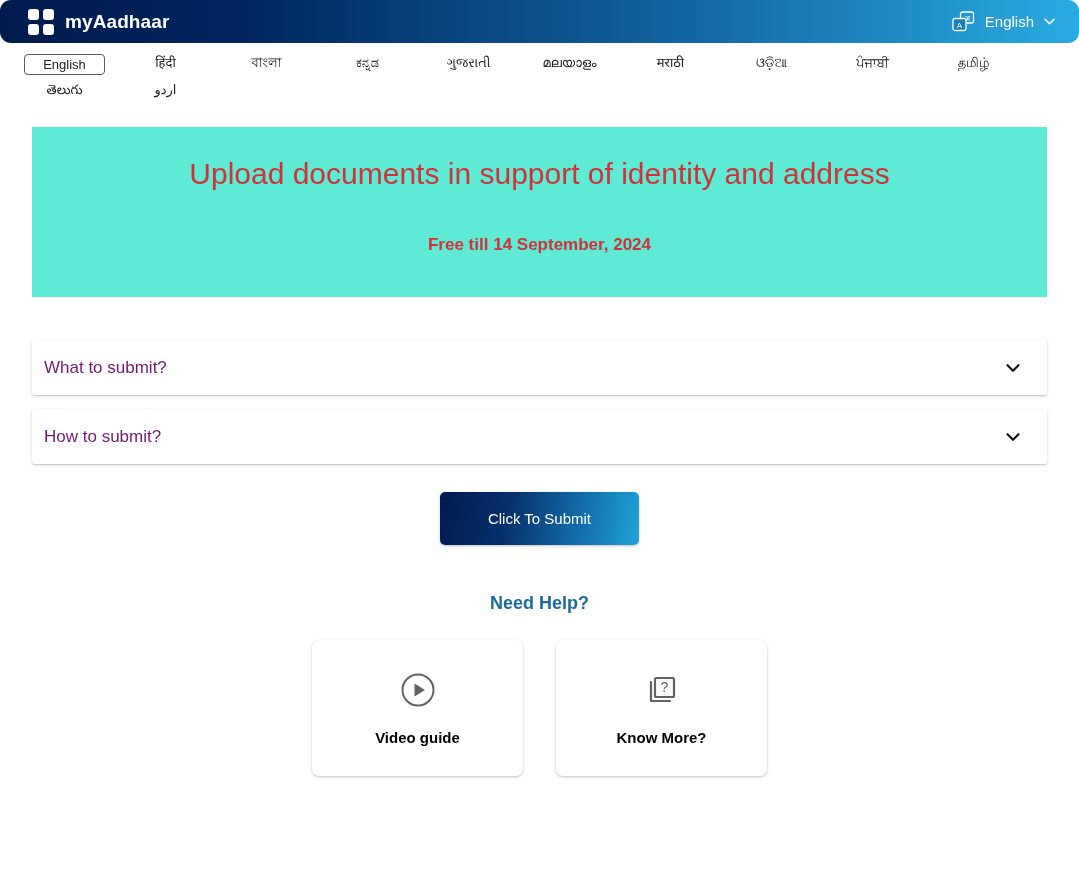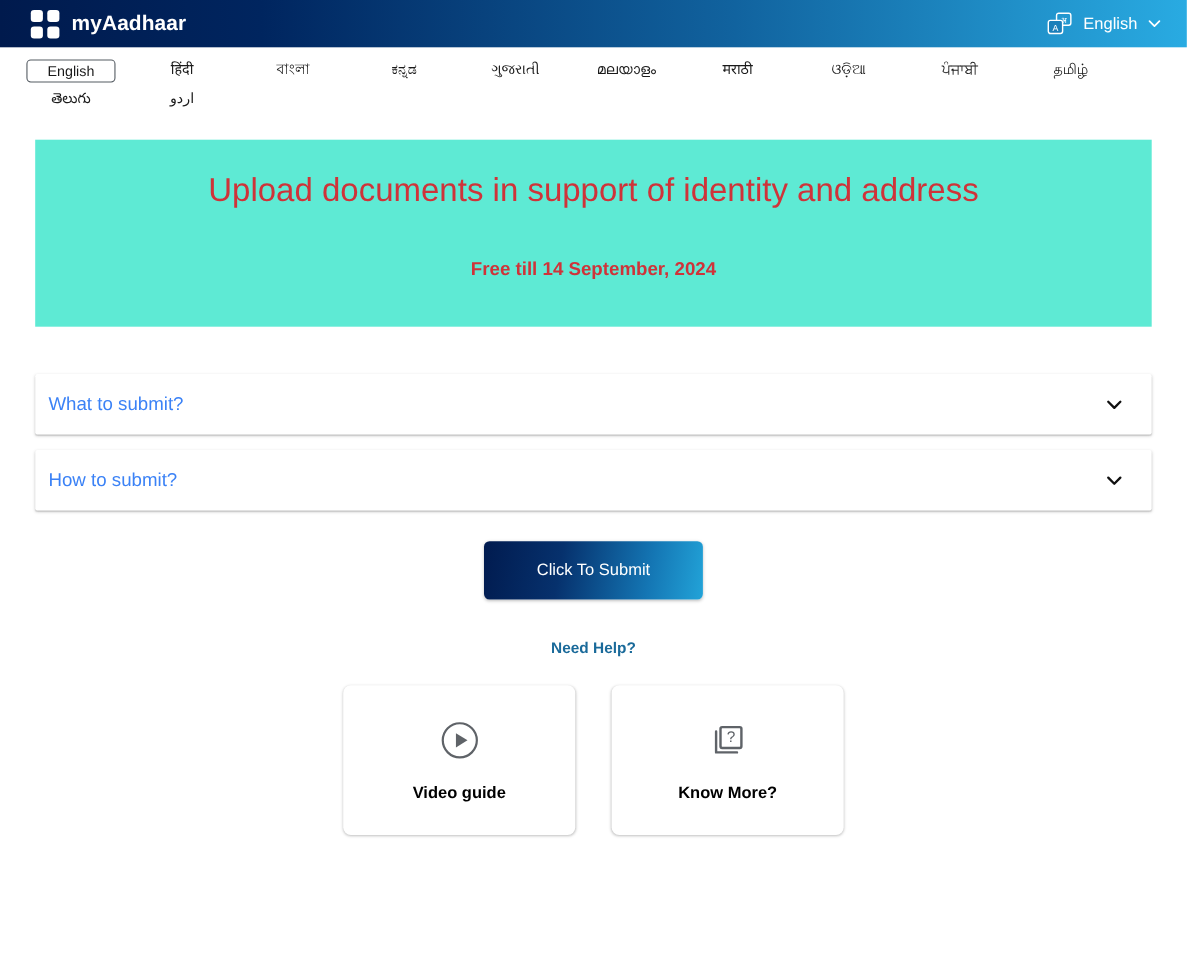--- a/index.html
+++ b/index.html
@@ -15,20 +15,21 @@
   
   .topbar {
     position: relative;
     height: 43px;
     width: 100%;
     background: linear-gradient(90deg, #001a4d 0%, #00255f 22%, #11639f 62%, #29abe2 100%);
     display: flex;
     align-items: center;
     justify-content: space-between;
     padding: 0 22px 0 28px;
+    border-radius: 11px;
   }
   .brand { display: flex; align-items: center; gap: 11px; }
   .logo-grid {
     width: 26px; height: 26px;
     display: grid;
     grid-template-columns: 11px 11px;
     grid-template-rows: 11px 11px;
     gap: 4px;
   }
   .logo-grid i { display: block; background: #ffffff; border-radius: 3px; }
@@ -108,21 +109,21 @@
     height: 55px;
     display: flex;
     align-items: center;
     justify-content: space-between;
     padding: 0 24px 0 12px;
     cursor: pointer;
   }
   .accordion + .accordion { margin-top: 14px; }
   .accordion-title {
     font-size: 17px;
-    color: #3b82f6;
+    color: #701a75;
     font-weight: normal;
   }
   .chev-dark { width: 20px; height: 20px; display: block; }
 
   
   .submit-wrap { text-align: center; margin-top: 28px; }
   .submit-btn {
     display: inline-block;
     width: 199px;
     height: 53px;
@@ -133,23 +134,23 @@
     color: #ffffff;
     font-size: 15px;
     font-family: "Liberation Sans", sans-serif;
     cursor: pointer;
     box-shadow: 0 1px 3px rgba(0,0,0,.25);
   }
 
   
   .need-help {
     text-align: center;
-    margin-top: 36px;
+    margin-top: 48px;
     color: #1a6a9a;
-    font-size: 14px;
+    font-size: 18px;
     font-weight: bold;
   }
   .cards {
     display: flex;
     justify-content: center;
     gap: 33px;
     margin-top: 26px;
   }
   .card {
     width: 211px;

